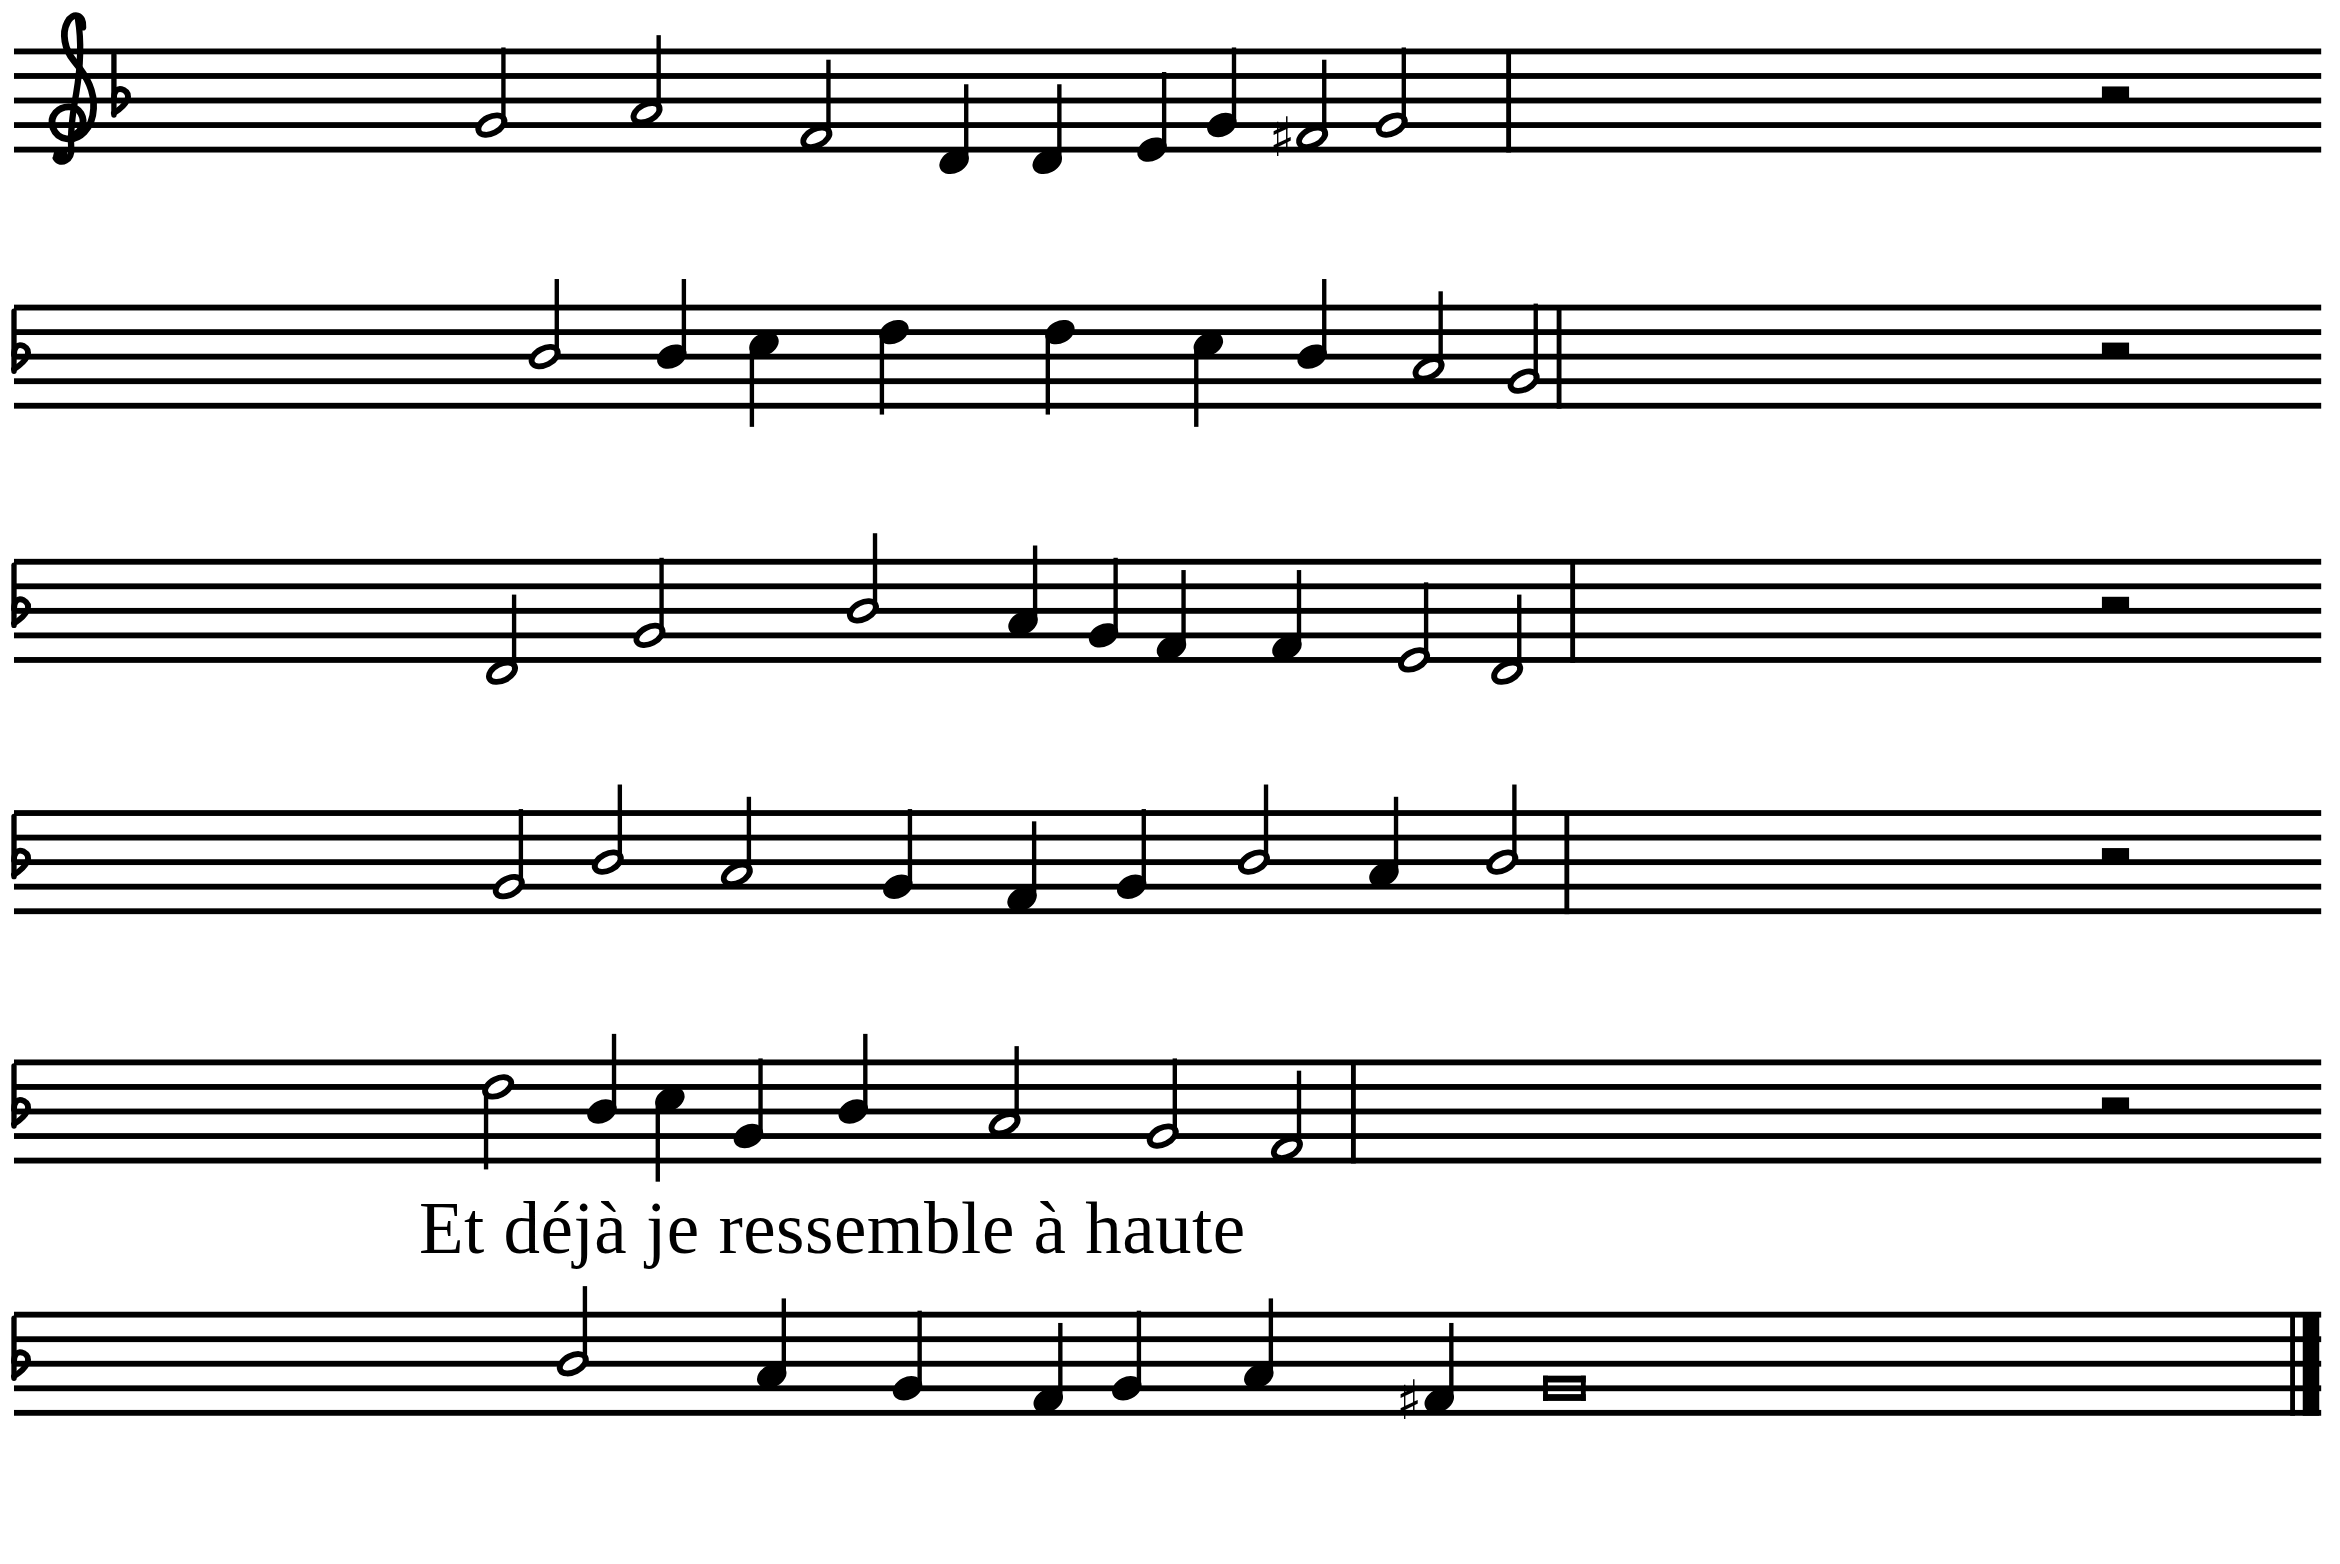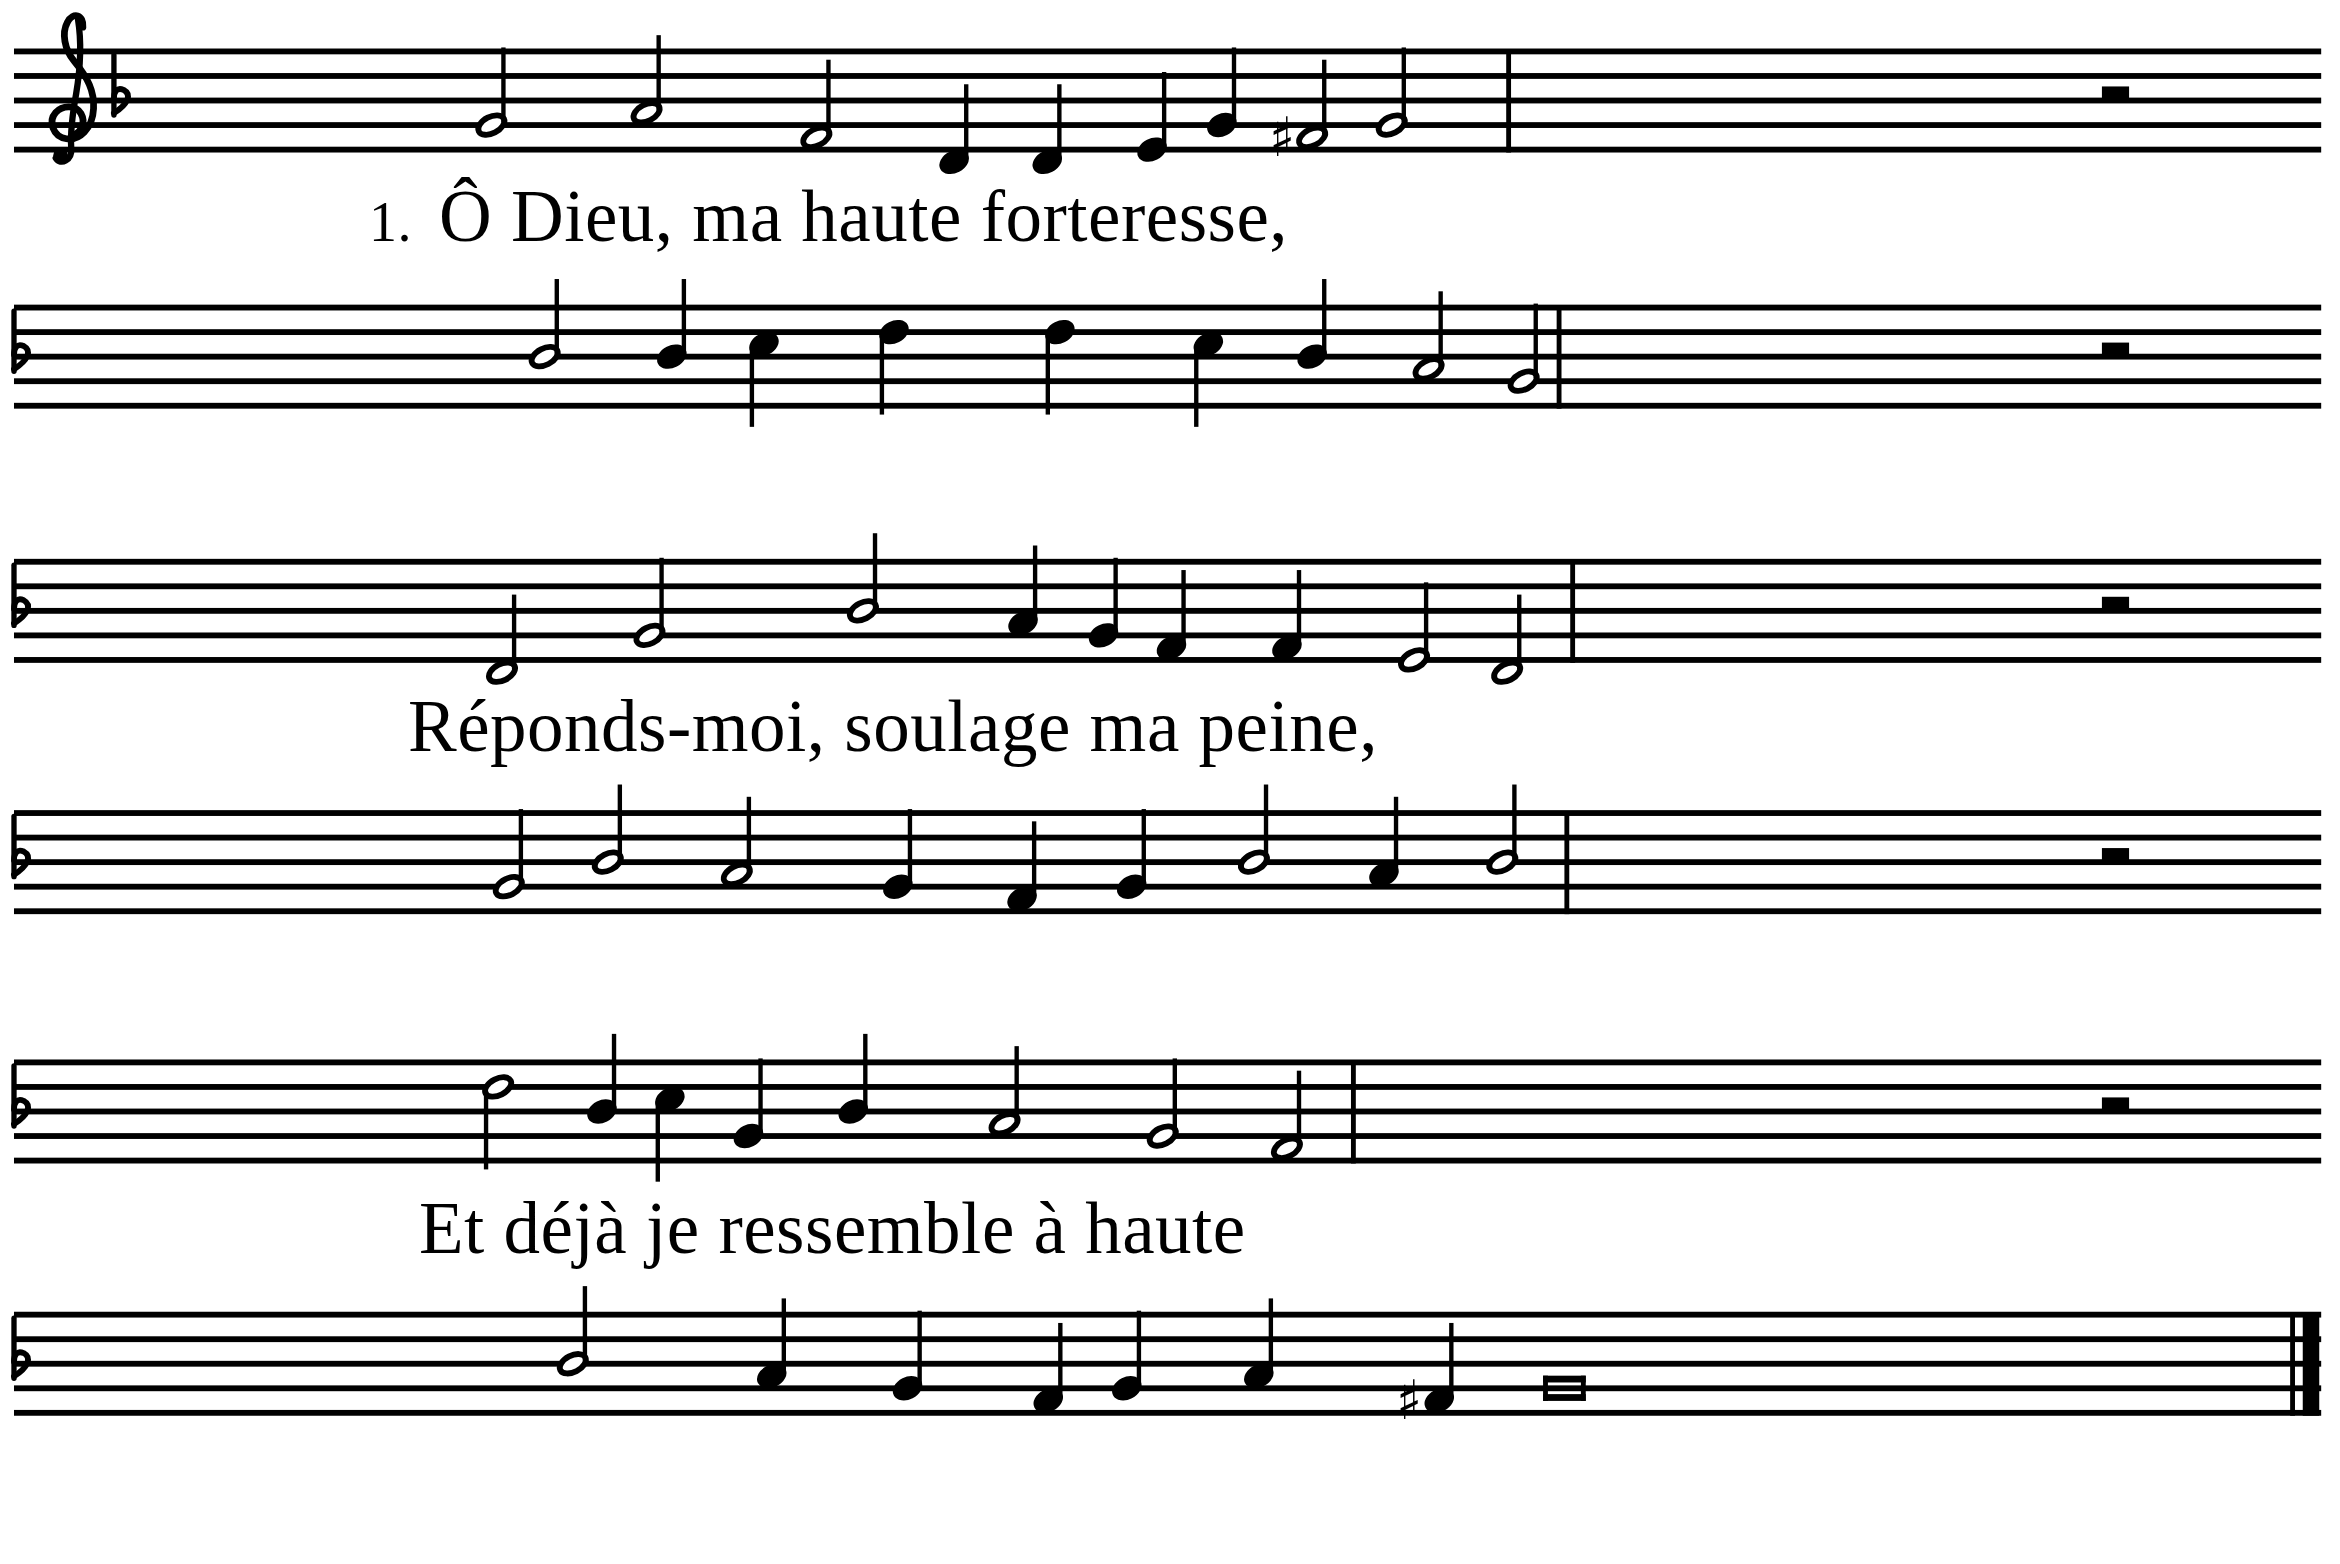--- a/index.html
+++ b/index.html
@@ -304,23 +304,17 @@
           <rect x="1590" y="1417.9" width="44" height="7" fill="#000000"></rect>
           <rect x="1590" y="1436.9" width="44" height="7" fill="#000000"></rect>
           <rect x="1590" y="1417.9" width="5" height="26" fill="#000000"></rect>
           <rect x="1629" y="1417.9" width="5" height="26" fill="#000000"></rect>
         </g>
         <rect x="2360" y="1353" width="5" height="106.2" fill="#000000"></rect>
         <rect x="2373" y="1353" width="17" height="106.2" fill="#000000"></rect>
       </g>
     </svg>
 
-  <div class="lyric" style="left:369px;top:180px">
-    <span class="verse-num">1.</span><span>Ô Dieu, ma haute forteresse,</span>
-  </div>
-  <div class="lyric" style="left:408px;top:690px">
-    <span>Réponds-moi, soulage ma peine,</span>
-  </div>
   <div class="lyric" style="left:419px;top:1192px">
     <span>Et déjà je ressemble à haute</span>
   </div>
 </div>
 
 
 </body></html>

